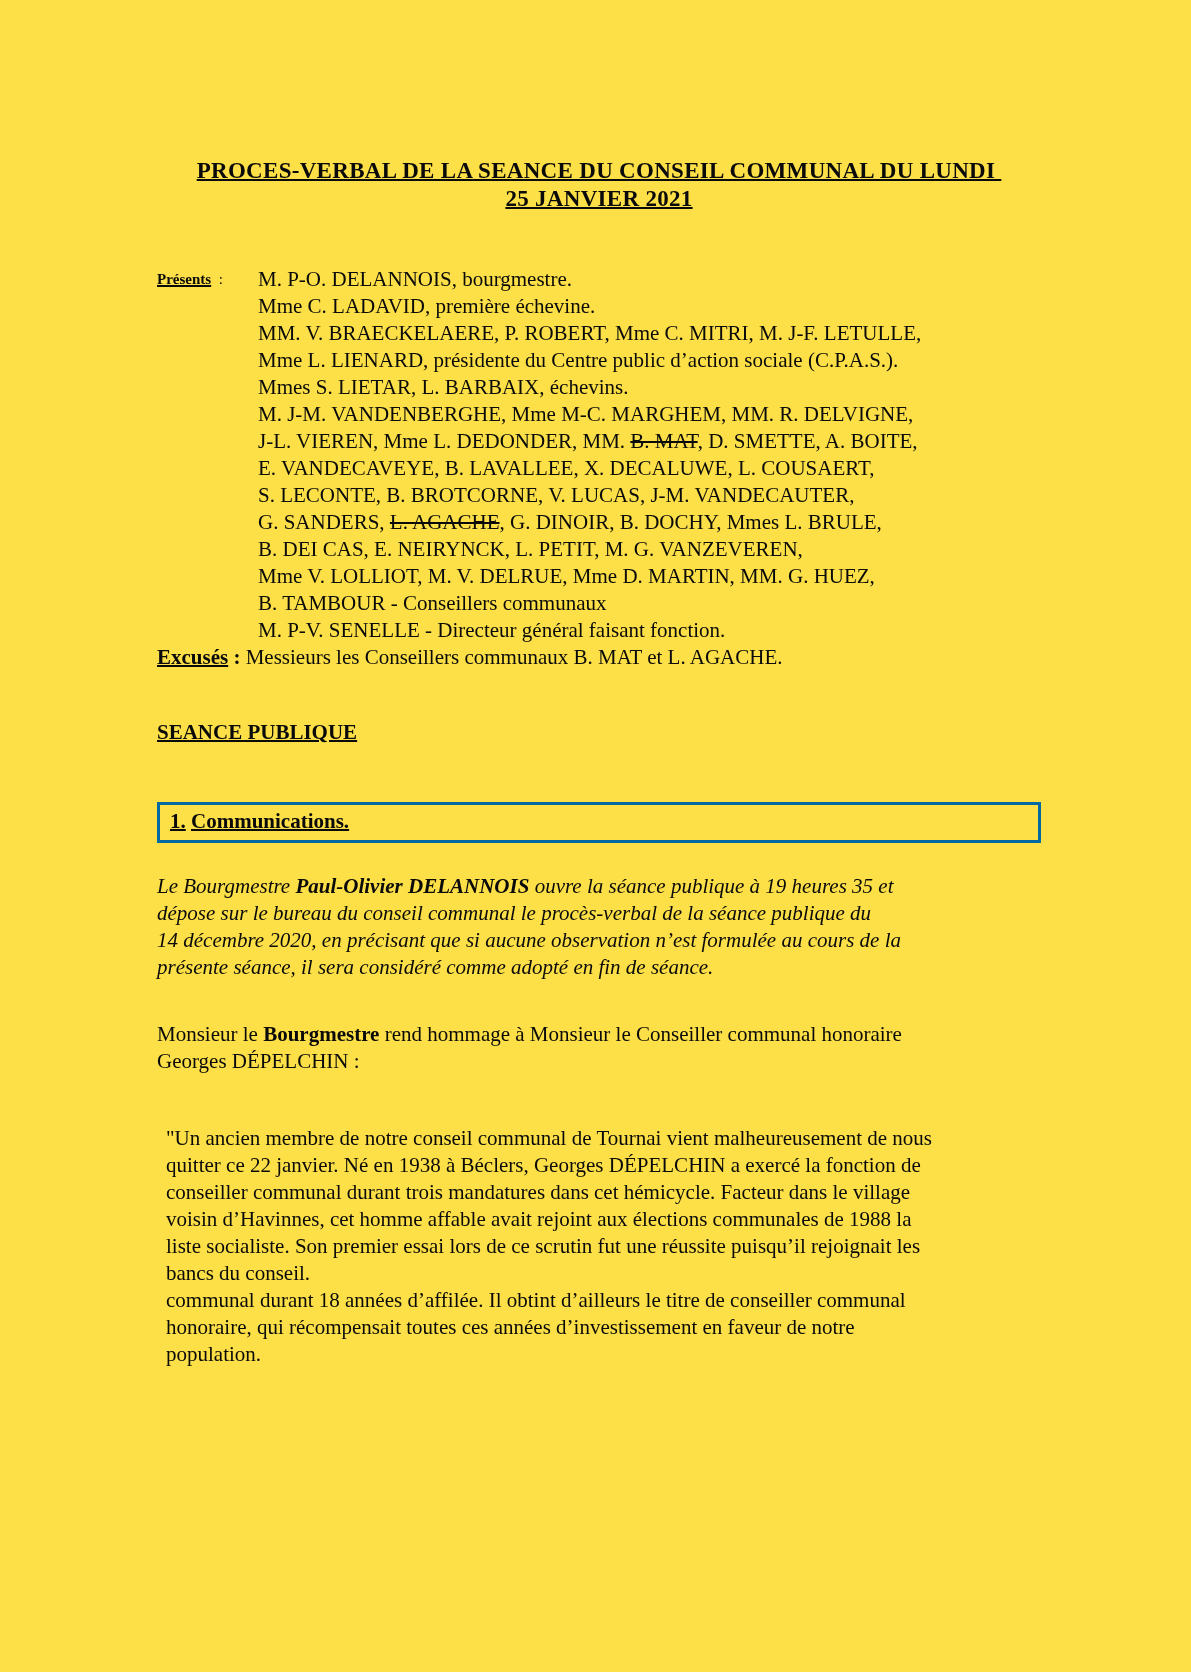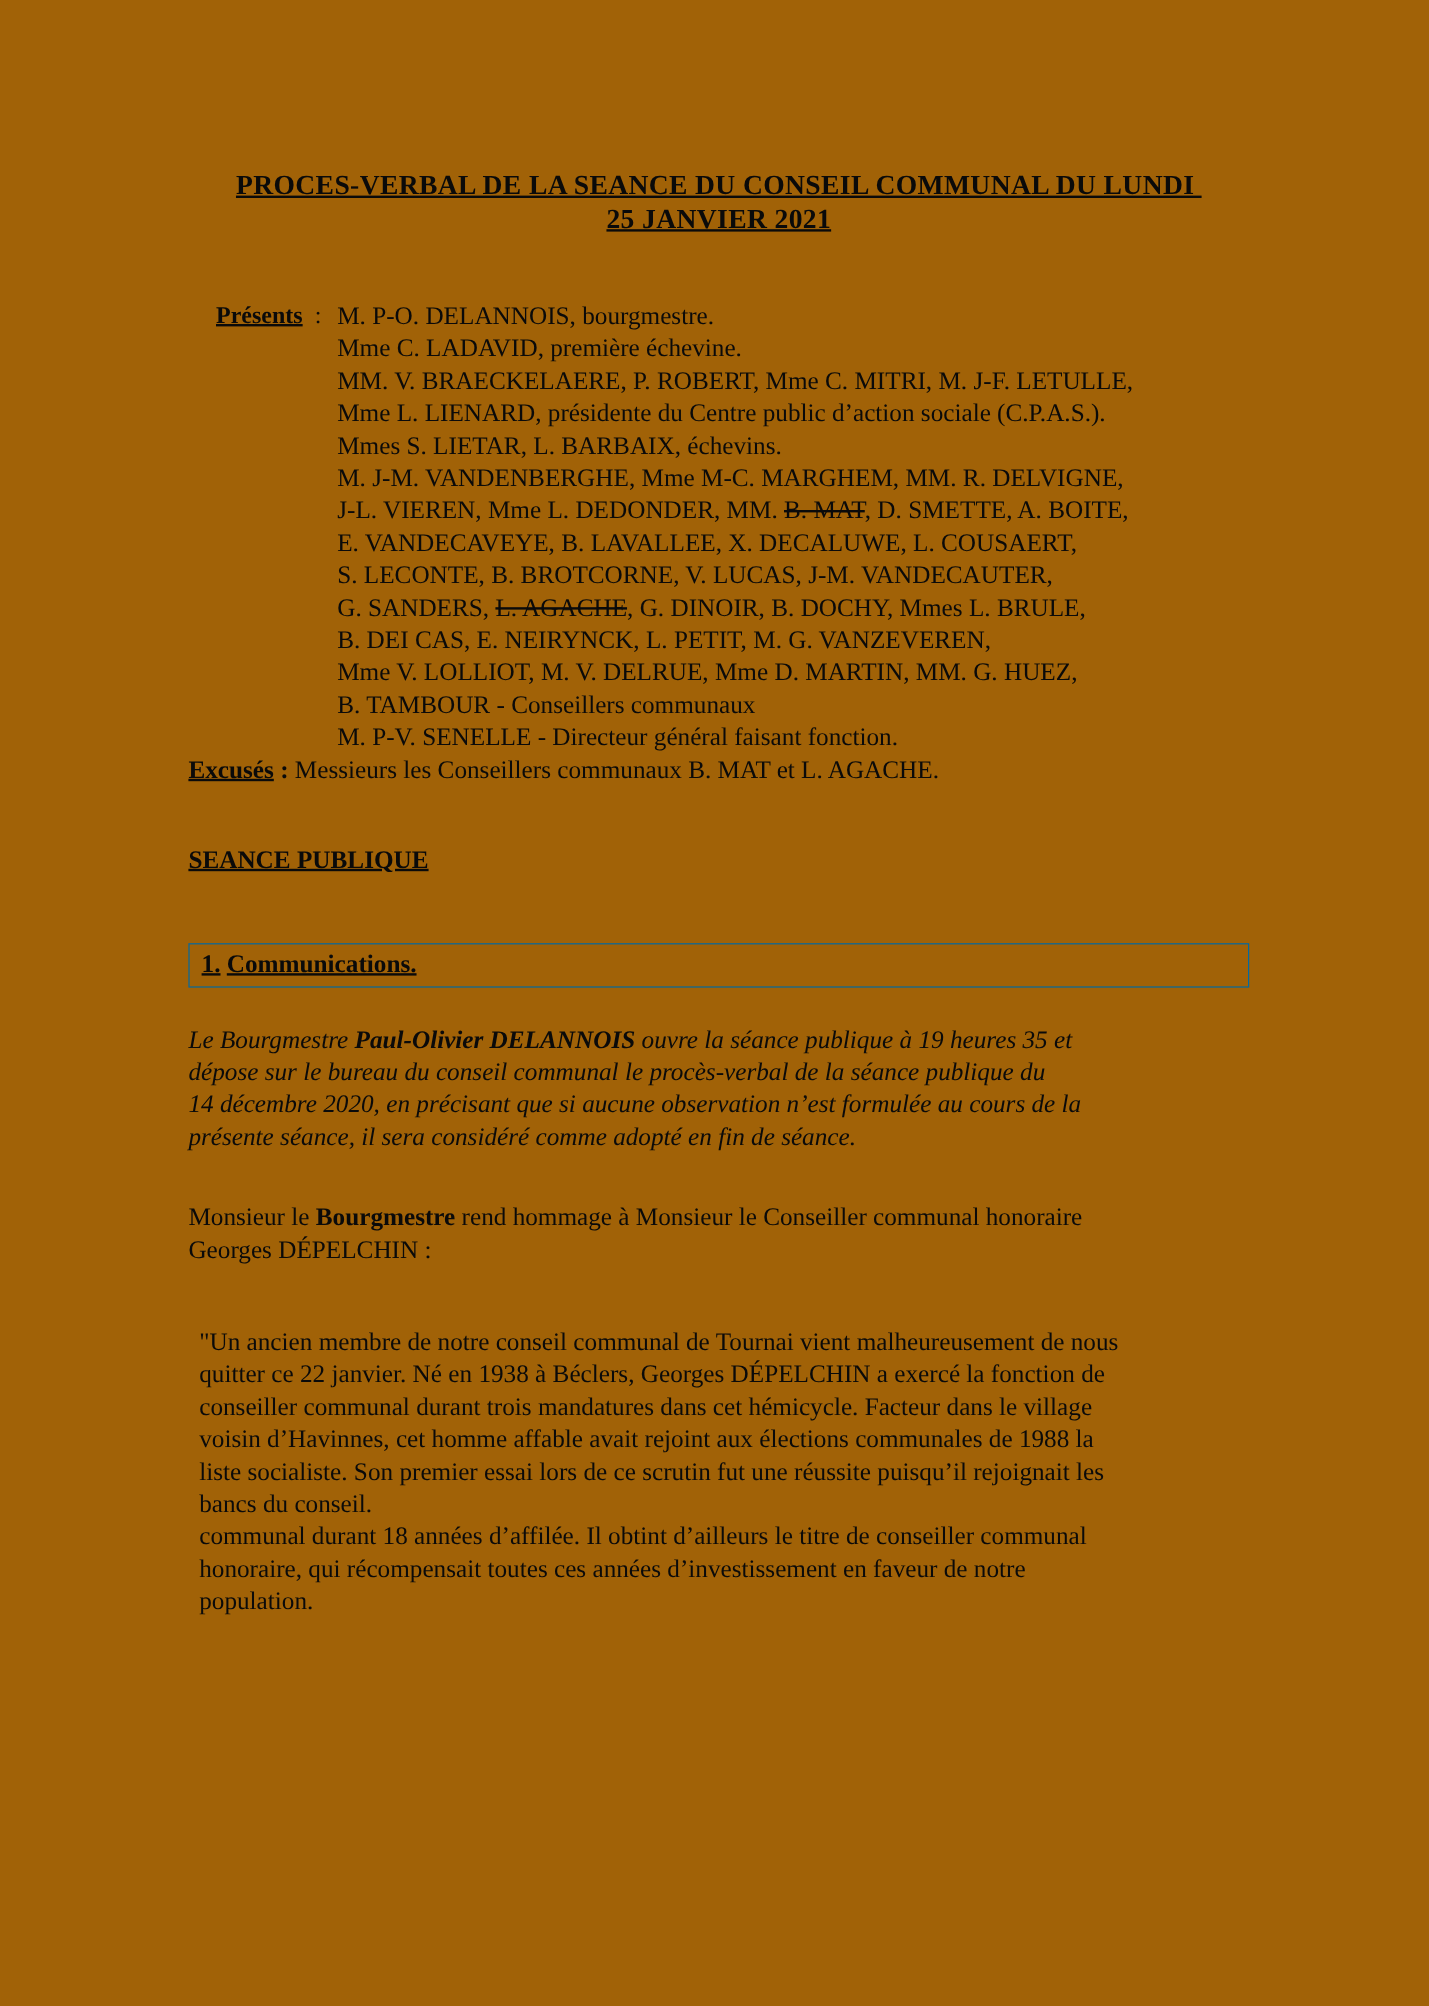--- a/index.html
+++ b/index.html
@@ -2,32 +2,32 @@
 <html><head>
 <meta charset="utf-8">
 <style>
   * { margin:0; padding:0; box-sizing:border-box; }
   html,body { background:#ffffff; }
   body {
     width:1191px; height:1672px;
     font-family:"Liberation Serif", serif;
     color:#0a0a0a;
   }
-  .page { width:1191px; height:1672px; padding:0 150px 0 157px; overflow:hidden; background:#a16207; }
+  .page { width:1191px; height:1672px; padding:16px 150px 0 157px; overflow:hidden; background:#fde047; }
   .tline { white-space:pre; line-height:27px; font-size:21px; }
   .b { font-weight:700; }
   .u { text-decoration-line:underline; text-decoration-thickness:2px; }
   .s { text-decoration-line:line-through; text-decoration-thickness:2px;text-align:center; }
   .title { margin-top:141px; }
   .title .tline { text-align:center; font-size:23px; line-height:27.5px; letter-spacing:0.3px; }
   .attendance { margin-top:54px; }
   .att-row { display:flex; }
-  .att-label { flex:0 0 101px; width:101px; white-space:pre; font-size:20px; line-height:27px;margin-left:23px; }
+  .att-label { flex:0 0 101px; width:101px; white-space:pre; font-size:15px; line-height:27px; }
   .section-heading { margin-top:48px; }
-  .agenda-box { margin-top:56px; border:1px solid #0369a1; padding:3px 10px 5px 10px; }
+  .agenda-box { margin-top:56px; border:3px solid #0369a1; padding:3px 10px 5px 10px; }
   .para-opening { margin-top:30px;font-style:italic; }
   .para-hommage { margin-top:40px; }
   .quote { margin-top:50px; padding-left:9px; }
 </style>
 </head>
 <body>
 
 <div class="page">
 
   <div class="title">

